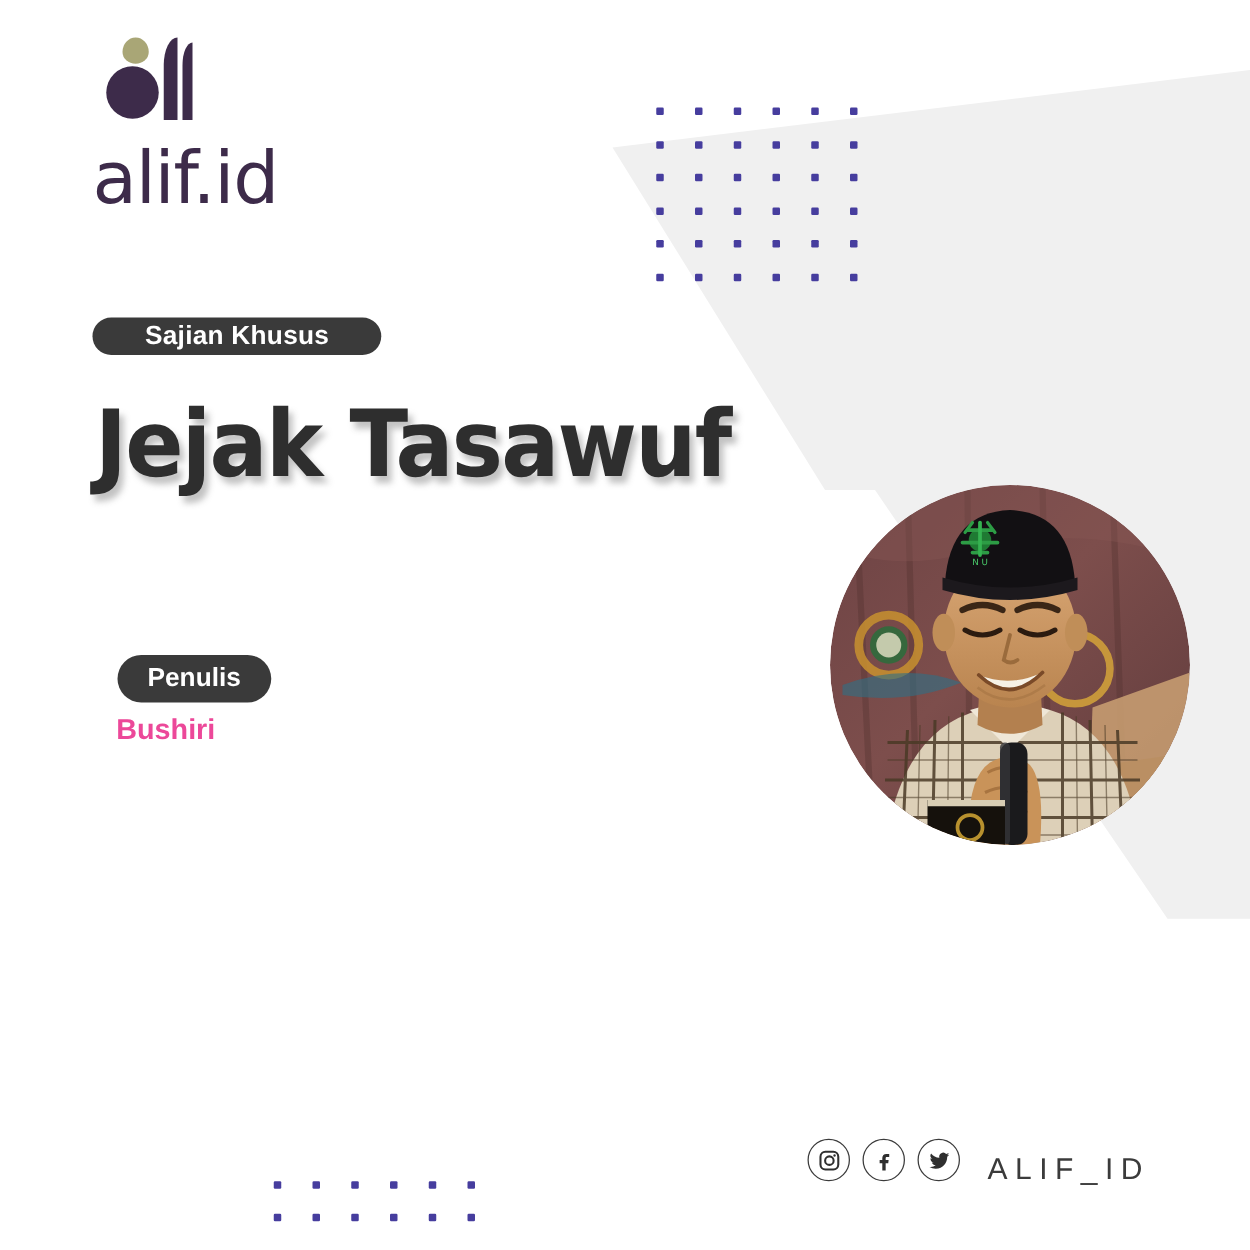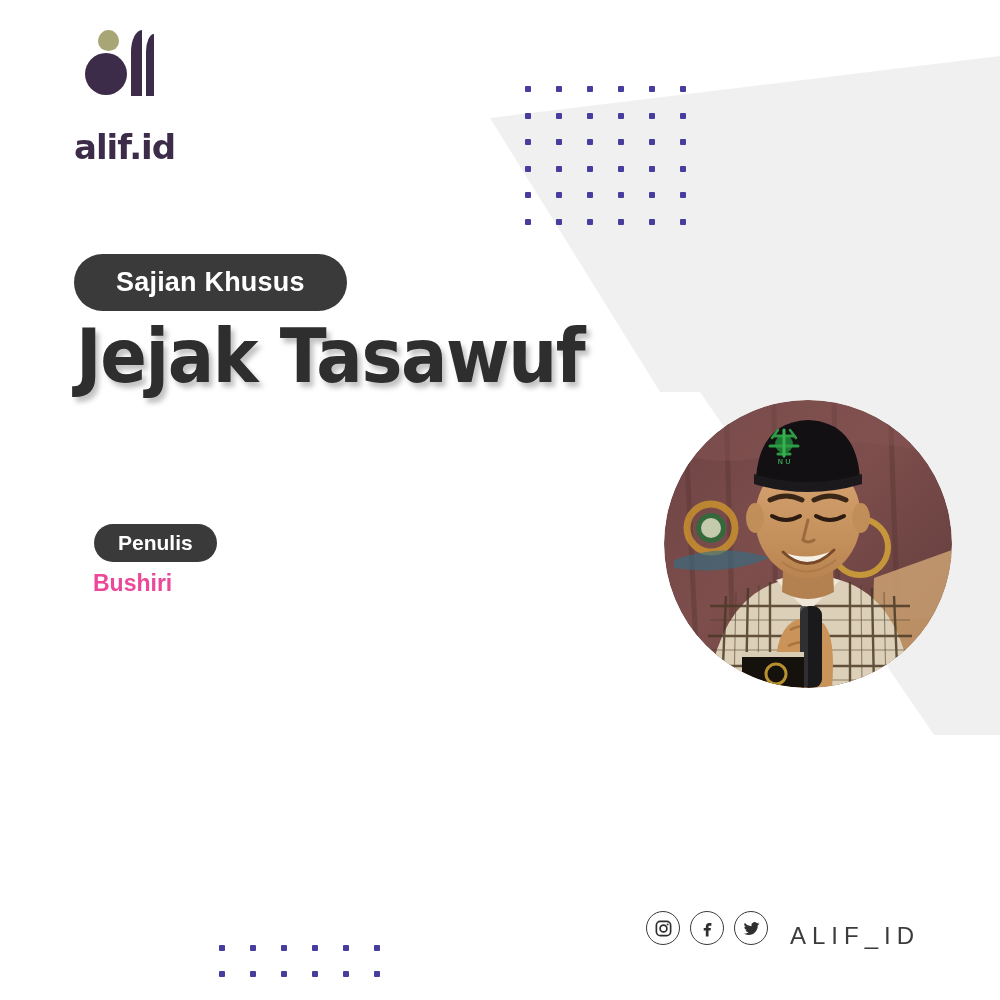--- a/index.html
+++ b/index.html
@@ -64,44 +64,44 @@
     left: 57px; top: 2px;
     width: 11px; height: 66px;
     border-top-left-radius: 11px 22px;
   }
   .logo-stroke-b {
     left: 72px; top: 6px;
     width: 8px; height: 62px;
     border-top-left-radius: 9px 20px;
   }
   .logo-word {
-    margin-top: 24px;
+    margin-top: 7px;
     font-family: "DejaVu Sans", sans-serif;
-    font-size: 34px;
-    font-weight: 700;
+    font-size: 58px;
+    font-weight: 400;
     letter-spacing: -1px;
     color: #3d2b4a;
     line-height: 1;
   }
 
   
   .pill {
     display: inline-block;
     background: #3a3a3a;
     color: #ffffff;
     border-radius: 999px;
     font-family: "Liberation Sans", sans-serif;
     font-weight: 700;
     text-align: center;
     white-space: nowrap;
   }
   #badge-category {
     position: absolute; left: 74px; top: 254px;
-    padding: 13px 42px;
-    font-size: 27px;
+    padding: 3px 42px;
+    font-size: 21px;
     letter-spacing: 0.2px;
   }
   #badge-author {
     position: absolute; left: 94px; top: 524px;
     padding: 7px 24px;
     font-size: 21px;
   }
 
   
   #headline {
@@ -127,21 +127,21 @@
     width: 470px;
     font-size: 20.5px;
     line-height: 29.5px;
     color: #2b2b2b;
     white-space: pre-line;
   }
 
   
   #portrait {
     position: absolute;
-    left: 664px; top: 400px;
+    left: 664px; top: 388px;
     width: 288px; height: 288px;
     border-radius: 50%;
     overflow: hidden;
     box-shadow: 0 0 0 0 rgba(0,0,0,0);
   }
   #portrait svg { display: block; }
 
   
   #footer { position: absolute; left: 646px; top: 906px; display: flex; align-items: center; }
   .social-icon {

